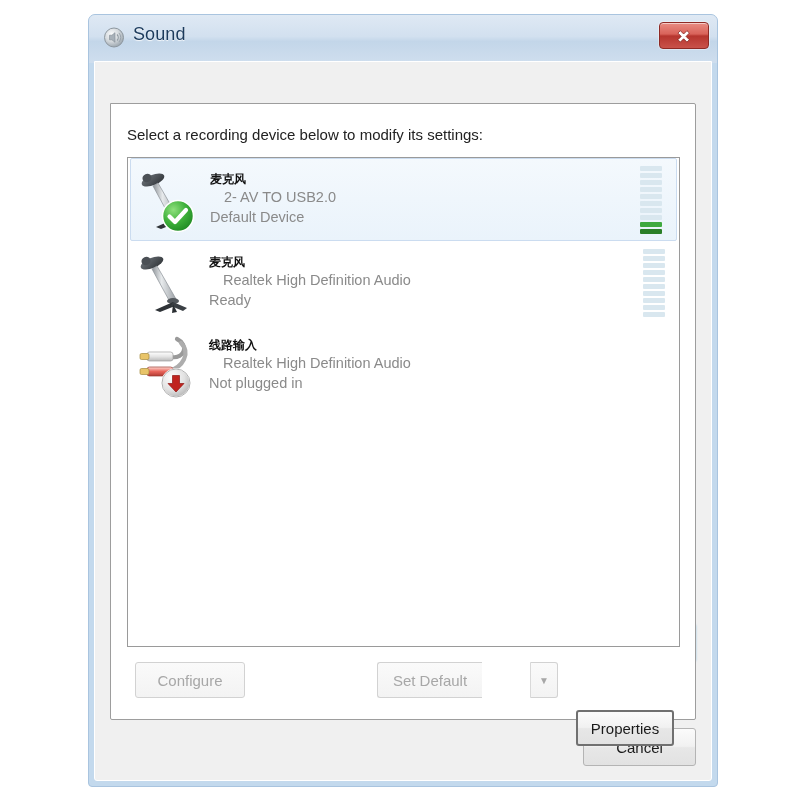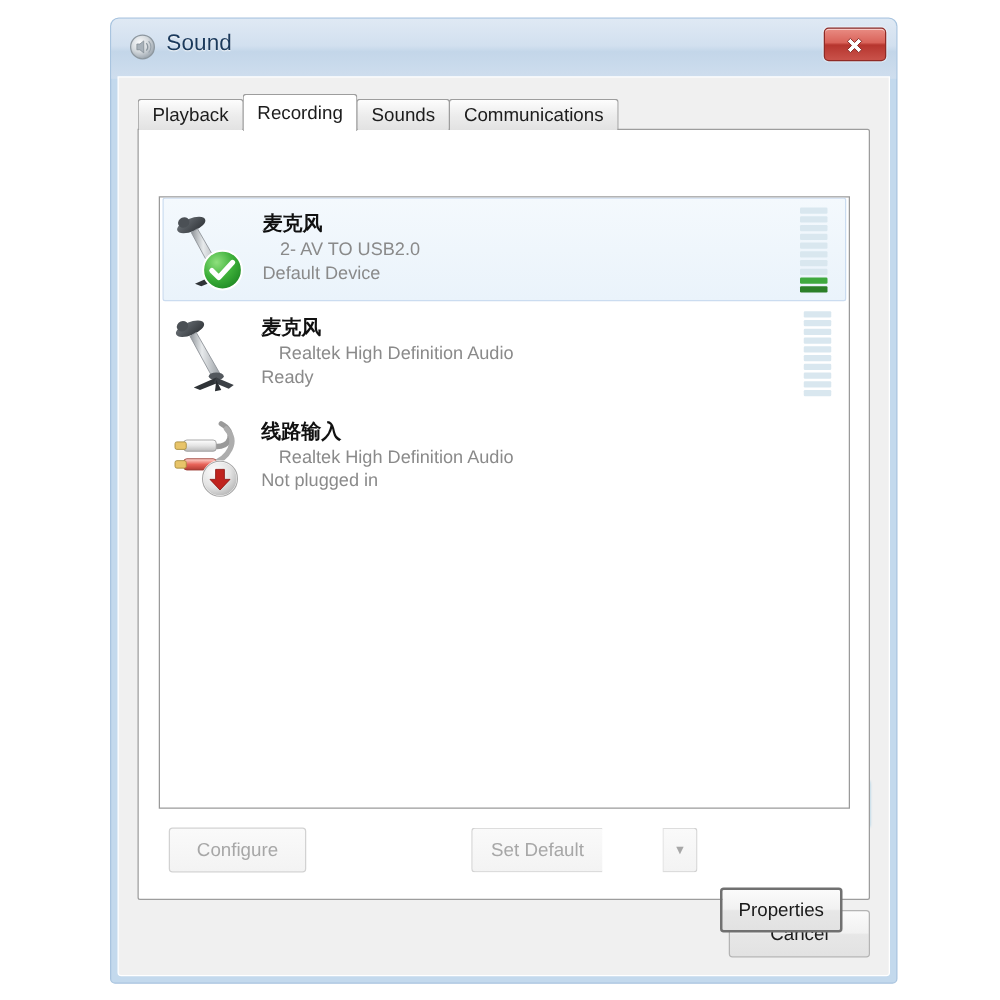--- a/index.html
+++ b/index.html
@@ -127,22 +127,22 @@
     padding: 0 4px 0 5px;
   }
 
   .device-icon {
     position: relative;
     width: 62px; height: 66px;
     flex: 0 0 62px;
   }
   .device-text { margin-left: 12px; line-height: 1.36; }
   .device-name {
-    font-size: 16px; color: #111; font-weight: bold;
-    font-family: Liberation Serif, serif;
+    font-size: 12px; color: #111; font-weight: bold;
+    font-family: Liberation Mono, monospace;
   }
   .device-sub { font-size: 14.5px; color: #8a8a8a; margin-left: 14px; }
   .device-status { font-size: 14.5px; color: #8a8a8a; }
 
   
   .vu-meter {
     position: absolute; right: 14px; top: 50%;
     transform: translateY(-50%);
     width: 22px;
     display: flex; flex-direction: column; gap: 2px;
@@ -233,37 +233,24 @@
 
     <div id="close-button">
       <svg width="18" height="17" viewBox="0 0 18 17">
         <path d="M3.4 2.6l3.6 3.6 3.6-3.6 2.6 2.6-3.6 3.6 3.6 3.6-2.6 2.6-3.6-3.6-3.6 3.6-2.6-2.6 3.6-3.6-3.6-3.6z" transform="translate(1.2,0.3) scale(0.92)" fill="#ffffff" stroke="#7e201c" stroke-width=".8" stroke-linejoin="round"></path>
       </svg>
     </div>
   </div>
 
   <div id="dialog-body">
 
-    <div id="tab-strip">
-      <div class="tab">
-          <span>Playback</span>
-        </div>
-      <div class="tab active">
-          <span>Recording</span>
-        </div>
-      <div class="tab">
-          <span>Sounds</span>
-        </div>
-      <div class="tab">
-          <span>Communications</span>
-        </div>
-    </div>
 
     <div id="tab-panel">
 
+      <div id="instruction">Select a recording device below to modify its settings:</div>
 
       <div id="device-list">
 
         <div class="device-row selected">
           <div class="device-icon">
             <svg width="62" height="66" viewBox="0 0 62 66">
               <defs>
                 <linearGradient id="micstem" x1="0" y1="0" x2="1" y2="0">
                   <stop offset="0%" stop-color="#8f9499"></stop>
                   <stop offset="40%" stop-color="#e7eaec"></stop>

